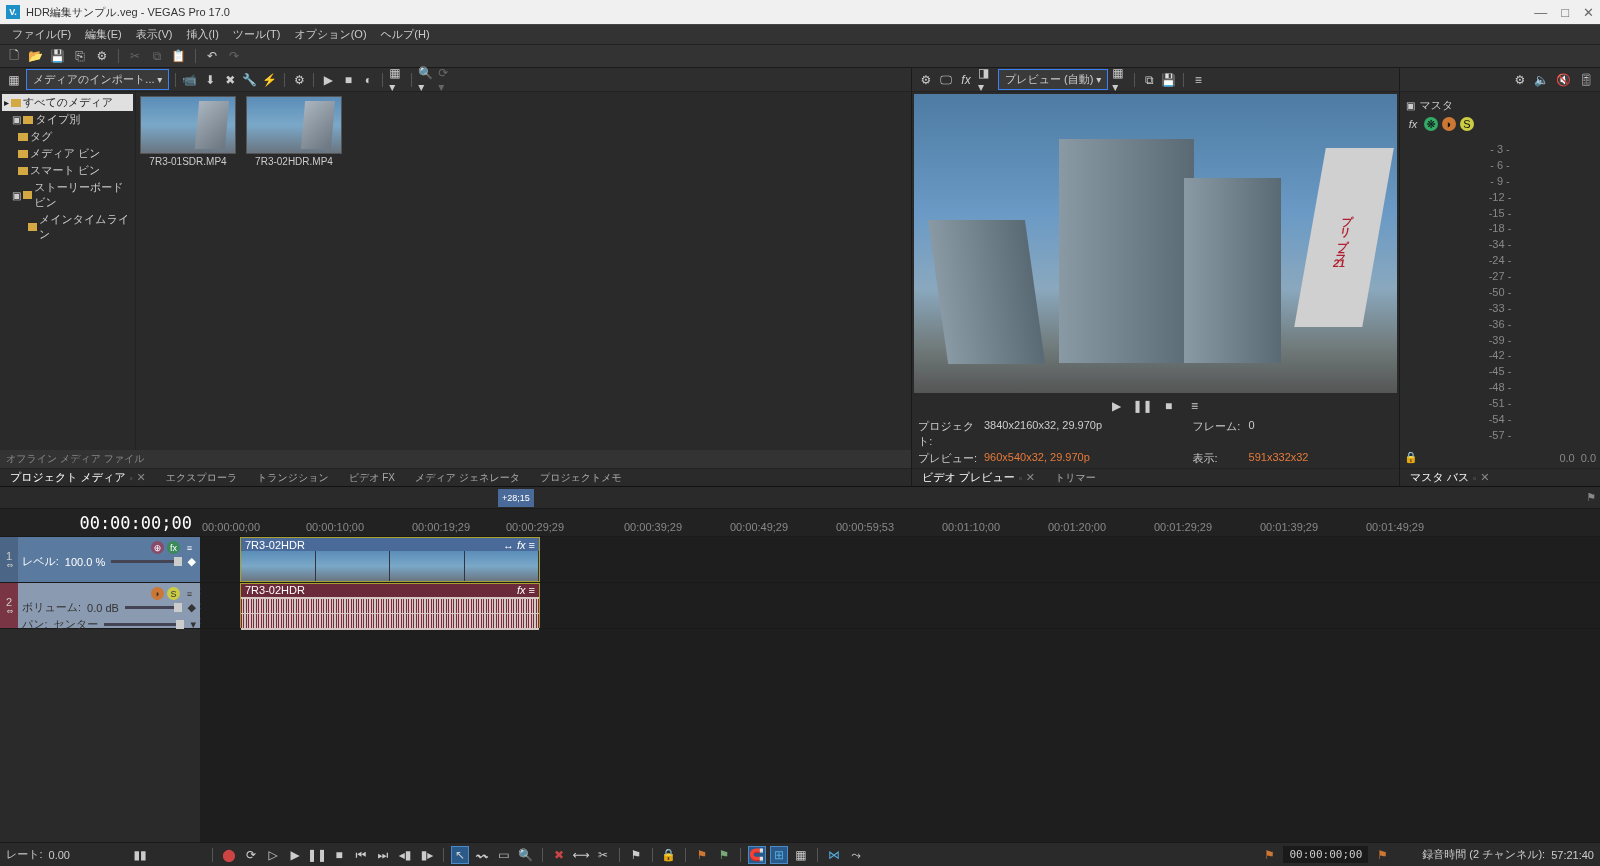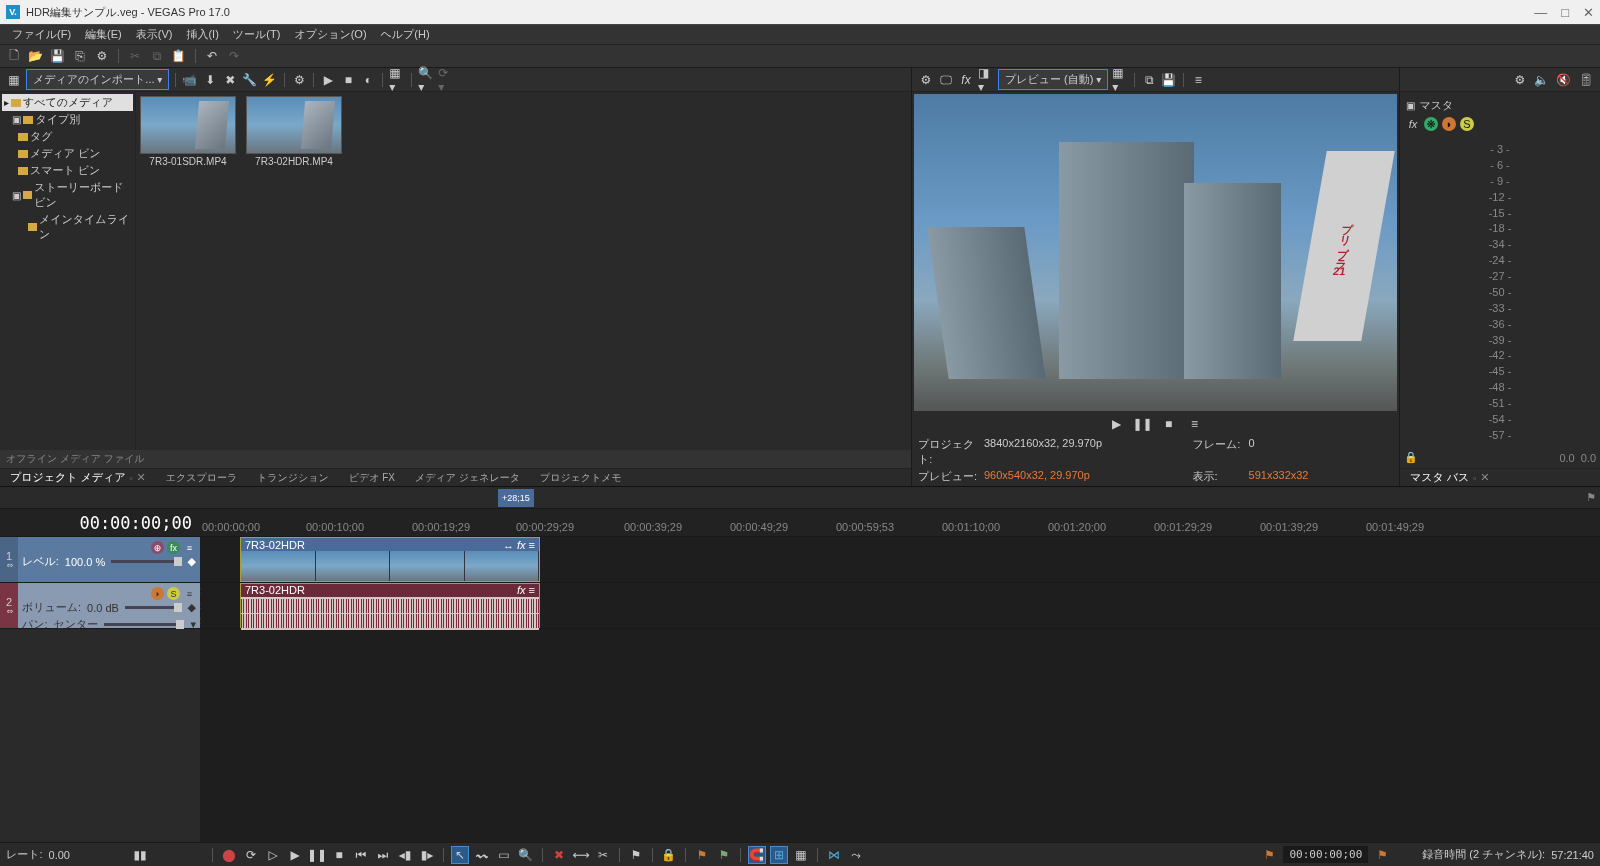--- a/index.html
+++ b/index.html
@@ -233,20 +233,24 @@
     <div class="preview-info">
       <span>プロジェクト:</span>
       <span>3840x2160x32, 29.970p</span>
       <span>フレーム:</span>
       <span>0</span>
       <span>プレビュー:</span>
       <span class="orange">960x540x32, 29.970p</span>
       <span>表示:</span>
       <span class="orange">591x332x32</span>
     </div>
+    <div class="tabs-row">
+      <span class="tab active"><span>ビデオ プレビュー</span><span class="pin">▫</span><span class="close">✕</span></span>
+      <span class="tab">トリマー</span>
+    </div>
   </div>
 
   <div class="master-panel">
     <div class="master-toolbar">
       <span class="tb-icon">⚙</span>
       <span class="tb-icon">🔈</span>
       <span class="tb-icon">🔇</span>
       <span class="tb-icon">🎚</span>
     </div>
     <div class="master-body">
@@ -344,21 +348,21 @@
               <span>▾</span>
             </div>
         </div>
       </div>
     </div>
     <div class="tl-tracks">
       <div class="ruler">
         <span class="tick" style="left:2px">00:00:00;00</span>
         <span class="tick" style="left:106px">00:00:10;00</span>
         <span class="tick" style="left:212px">00:00:19;29</span>
-        <span class="tick" style="left:316px">00:00:29;29</span>
+        <span class="tick" style="left:306px">00:00:29;29</span>
         <span class="tick" style="left:424px">00:00:39;29</span>
         <span class="tick" style="left:530px">00:00:49;29</span>
         <span class="tick" style="left:636px">00:00:59;53</span>
         <span class="tick" style="left:742px">00:01:10;00</span>
         <span class="tick" style="left:848px">00:01:20;00</span>
         <span class="tick" style="left:954px">00:01:29;29</span>
         <span class="tick" style="left:1060px">00:01:39;29</span>
         <span class="tick" style="left:1166px">00:01:49;29</span>
       </div>
       <div class="clip-row">

